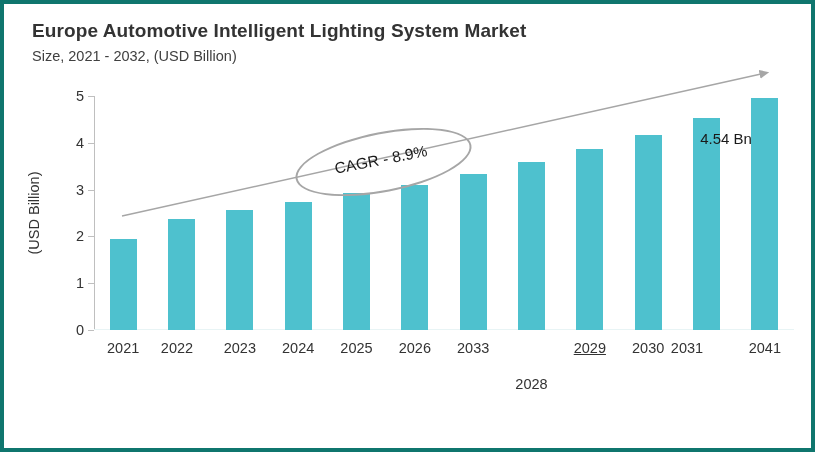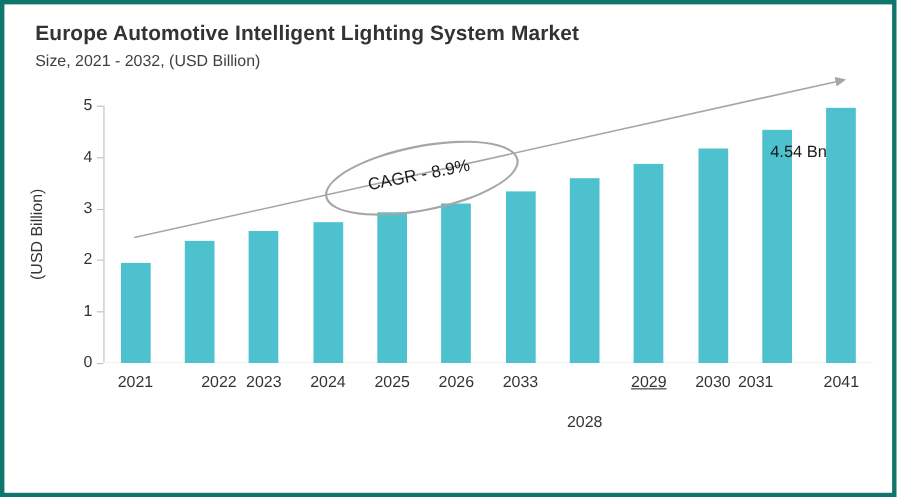--- a/index.html
+++ b/index.html
@@ -196,21 +196,21 @@
         <div class="bar" title="2026: 3.1" style="left: 307.333px; height: 145.08px; background: rgb(78, 193, 206);"></div>
         <div class="bar" title="2027: 3.33" style="left: 365.667px; height: 155.844px; background: rgb(78, 193, 206);"></div>
         <div class="bar" title="2028: 3.58" style="left: 424px; height: 167.544px; background: rgb(78, 193, 206);"></div>
         <div class="bar" title="2029: 3.87" style="left: 482.333px; height: 181.116px; background: rgb(78, 193, 206);"></div>
         <div class="bar" title="2030: 4.17" style="left: 540.667px; height: 195.156px; background: rgb(78, 193, 206);"></div>
         <div class="bar" title="2031: 4.54" style="left: 599px; height: 212.472px; background: rgb(78, 193, 206);"></div>
         <div class="bar" title="2032: 4.96" style="left: 657.333px; height: 232.128px; background: rgb(78, 193, 206);"></div>
       </div>
     <div id="x-ticks">
         <div class="x-tick-label" style="left: 29.1667px;">2021</div>
-        <div class="x-tick-label" style="left: 105px;">2022</div>
+        <div class="x-tick-label" style="left: 83px;">2022</div>
         <div class="x-tick-label" style="left: 145.833px;">2023</div>
         <div class="x-tick-label" style="left: 204.167px;">2024</div>
         <div class="x-tick-label" style="left: 262.5px;">2025</div>
         <div class="x-tick-label" style="left: 320.833px;">2026</div>
         <div class="x-tick-label" style="left: 379.167px;">2033</div>
         <div class="x-tick-label" style="left: 437.5px; margin-top: 36px;">2028</div>
         <div class="x-tick-label" style="left: 495.833px; text-decoration: underline;">2029</div>
         <div class="x-tick-label" style="left: 554.167px;">2030</div>
         <div class="x-tick-label" style="left: 593px; text-align: right;">2031</div>
         <div class="x-tick-label" style="left: 670.833px;">2041</div>

